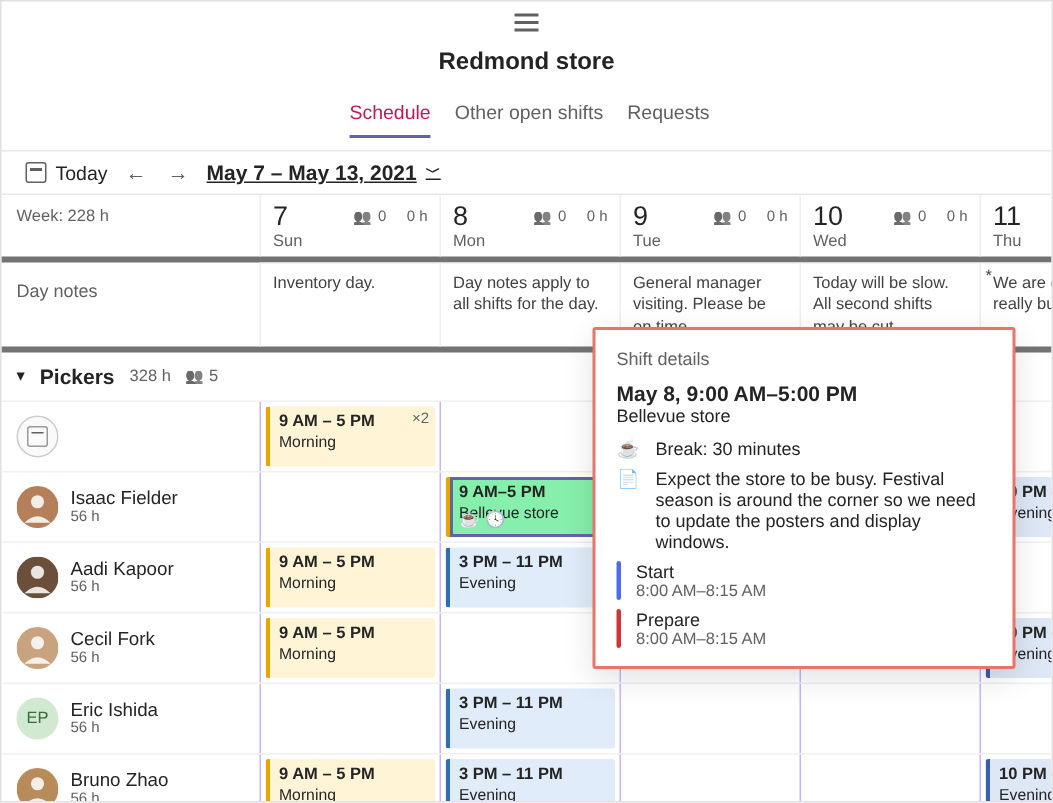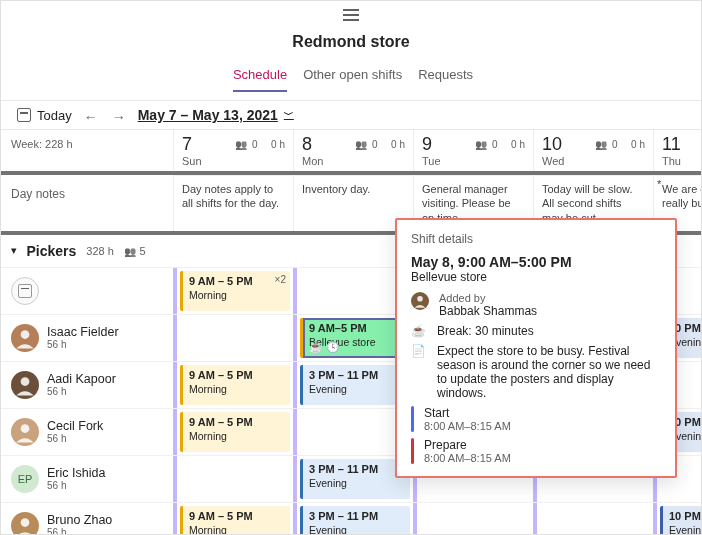--- a/index.html
+++ b/index.html
@@ -29,21 +29,21 @@
   .group-head { display:flex; align-items:center; gap:10px; padding:8px 10px; font-size:14px; }
   .group-head .chev { font-size:11px; }
   .group-head .gname { font-weight:700; }
   .group-head .meta { font-size:11px; color:#616161;}
   .row { display:grid; grid-template-columns: 172px repeat(5, 120px); border-top:1px solid #f0f0f0; min-height:46px;}
   .rowlabel { display:flex; align-items:center; gap:8px; padding:6px 10px; }
   .avatar { width:28px; height:28px; border-radius:50%; flex-shrink:0; display:flex; align-items:center; justify-content:center; font-size:11px; color:#666; }
   .avatar.ph { border:1px solid #ccc; background:#fafafa; }
   .pname { font-size:12.5px; font-weight:400; }
   .phours { font-size:10px; color:#616161; }
-  .cell { border-left:4px solid #c4b5fd; padding:3px; position:relative;}
+  .cell { border-left:1px solid #c4b5fd; padding:3px; position:relative;}
   .shift { border-radius:2px; padding:4px 6px; font-size:11px; line-height:1.25; height:40px; position:relative; cursor:pointer;}
   .shift .t { font-weight:600; }
   .shift .s { font-size:10.5px; }
   .morning { background:#fff4d6; border-left:3px solid #e8a700; }
   .evening { background:#e0ecf9; border-left:3px solid #2f6fb0; }
   .night   { background:#dde7f5; border-left:3px solid #3a5fa8; }
   .allday  { background:#fff4d6; border-left:3px solid #e8a700; }
   .selected { box-shadow: 0 0 0 2px #6264a7 inset; background:#86efac; }
   .mult { position:absolute; right:4px; top:3px; font-size:10px; color:#616161; }
   .pin { position:absolute; right:5px; top:4px; font-size:11px; }
@@ -138,22 +138,22 @@
   <div class="col-head">
     <div class="day-num-row">
         <span class="day-num">11</span>
       </div>
     <div class="day-name">Thu</div>
   </div>
 </div>
 
 <div class="grid notes-row">
   <div class="label first">Day notes</div>
+  <div class="cell">Inventory day.</div>
   <div class="cell">Day notes apply to all shifts for the day.</div>
-  <div class="cell">Inventory day.</div>
   <div class="cell">General manager visiting. Please be on time.</div>
   <div class="cell">Today will be slow. All second shifts may be cut.</div>
   <div class="cell"><span class="star">*</span><span>We are expecting be really busy.</span></div>
 </div>
 
 <div class="group-head">
   <span class="chev">▾</span>
   <span class="gname">Pickers</span>
   <span class="meta">328 h</span>
   <span class="meta"><span class="ppl-ico"></span> <span>5</span></span>
@@ -328,29 +328,20 @@
   <span class="chev">▾</span>
   <span class="gname">Runners</span>
   <span class="meta">106 h</span>
 </div>
 
 <div class="popover">
   <h4>Shift details</h4>
   <div class="title">May 8, 9:00 AM–5:00 PM</div>
   <div class="loc">Bellevue store</div>
   <div class="poprow">
-    <svg class="person popicon" style="width:18px;height:18px;color:#7a5c3d">
-        <use href="#avatar-sym"></use>
-      </svg>
-    <div>
-        <div style="font-size:11px;color:#616161">Added by</div>
-        <div>Babbak Shammas</div>
-      </div>
-  </div>
-  <div class="poprow">
       <span class="popicon">☕</span>
       <span>Break: 30 minutes</span>
     </div>
   <div class="poprow">
       <span class="popicon">📄</span>
       <span>Expect the store to be busy. Festival season is around the corner so we need to update the posters and display windows.</span>
     </div>
   <div class="activity">
       <div class="actbar blue"></div>
       <div class="acttxt">

